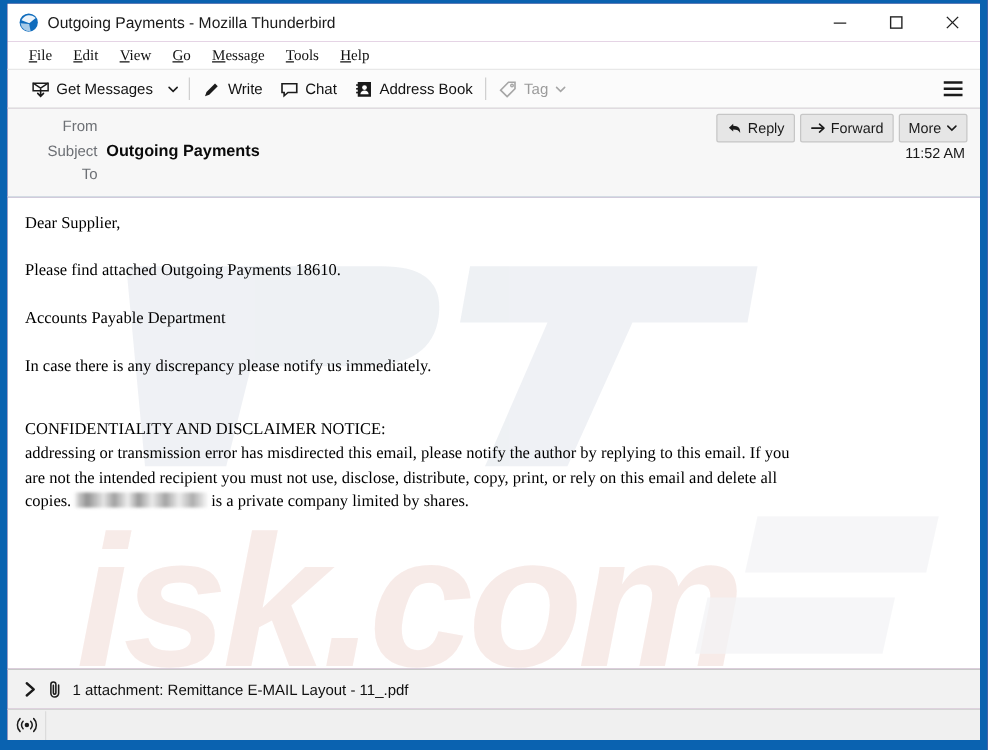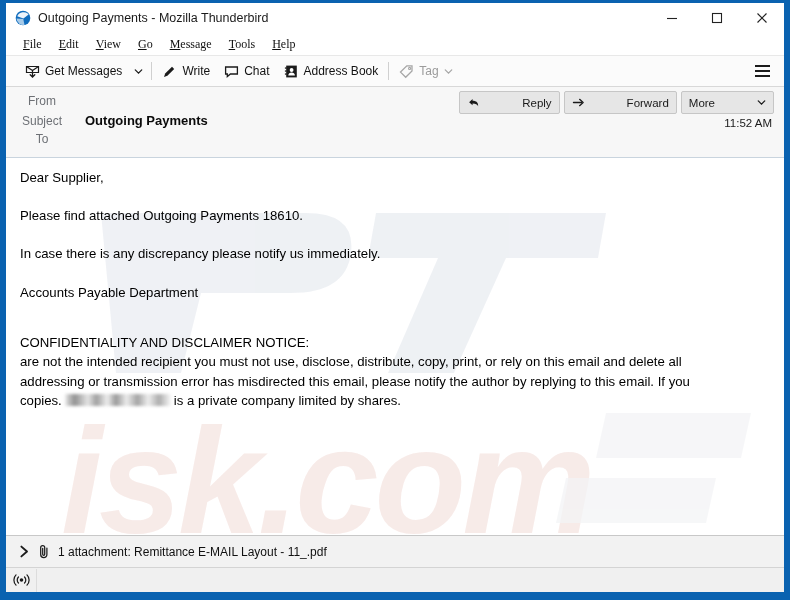--- a/index.html
+++ b/index.html
@@ -147,21 +147,21 @@
     z-index: 2;
   }
   .hdr-row {
     display: flex;
     align-items: baseline;
     min-height: 17px;
     padding: 1px 0;
   }
   .hdr-label {
     width: 72px;
-    text-align: center;
+    text-align: right;
     font-size: 12px;
     color: #6d7075;
     padding-right: 7px;
     flex: 0 0 auto;
   }
   .hdr-value {
     font-size: 12px;
     color: #0a0a0a;
   }
   .hdr-value.subject {
@@ -179,21 +179,20 @@
     display: flex;
     align-items: center;
     background: #e6e6e6;
     border: 1px solid #c6c6c6;
     border-radius: 2px;
     height: 21px;
     padding: 0 7px;
     font-size: 11.5px;
     color: #1a1a1a;
     white-space: nowrap;
-    gap: 38px;
   }
   .hbtn .ico { margin-right: 4px; display:flex; align-items:center; }
   .hbtn .caret { margin-left: 4px; display:flex; align-items:center; }
   .hdr-time {
     position: absolute;
     right: 12px;
     top: 30px;
     font-size: 11.5px;
     color: #1a1a1a;
   }
@@ -213,20 +212,21 @@
     height: 470px;
     pointer-events: none;
     z-index: 0;
   }
   .body-text {
     position: relative;
     z-index: 1;
     font-size: 13.2px;
     color: #000000;
     line-height: 1.0;
+    font-family: Liberation Serif, serif;
   }
   .para {
     margin: 0 0 25px 0;
   }
   .disclaim {
     margin-top: 34px;
     font-size: 13.2px;
     line-height: 19.5px;
     color: #000;
   }
@@ -488,27 +488,27 @@
       </g>
       <g fill="#f3f4f6" opacity="0.75">
         <path d="M600 255 L745 255 L735 300 L590 300 Z"></path>
         <path d="M560 320 L710 320 L700 365 L550 365 Z"></path>
       </g>
     </svg>
 
     <div class="body-text">
       <p class="para">Dear Supplier,</p>
       <p class="para">Please find attached Outgoing Payments 18610.</p>
+      <p class="para">Accounts Payable Department</p>
       <p class="para">In case there is any discrepancy please notify us immediately.</p>
-      <p class="para">Accounts Payable Department</p>
 
       <div class="disclaim">
         <span class="ln">CONFIDENTIALITY AND DISCLAIMER NOTICE:</span>
+        <span class="ln">addressing or transmission error has misdirected this email, please notify the author by replying to this email. If you</span>
         <span class="ln">are not the intended recipient you must not use, disclose, distribute, copy, print, or rely on this email and delete all</span>
-        <span class="ln">addressing or transmission error has misdirected this email, please notify the author by replying to this email. If you</span>
         <span class="ln"><span>copies.</span><span class="redacted"></span><span>is a private company limited by shares.</span></span>
       </div>
     </div>
   </div>
 
   <div class="attach-bar">
     <div class="expand-chevron">
       <svg width="11" height="13" viewBox="0 0 11 13">
           <path d="M2.4 1.6L8 6.5l-5.6 4.9" fill="none" stroke="#1b1b1b" stroke-width="1.9" stroke-linecap="round" stroke-linejoin="round"></path>
         </svg>

